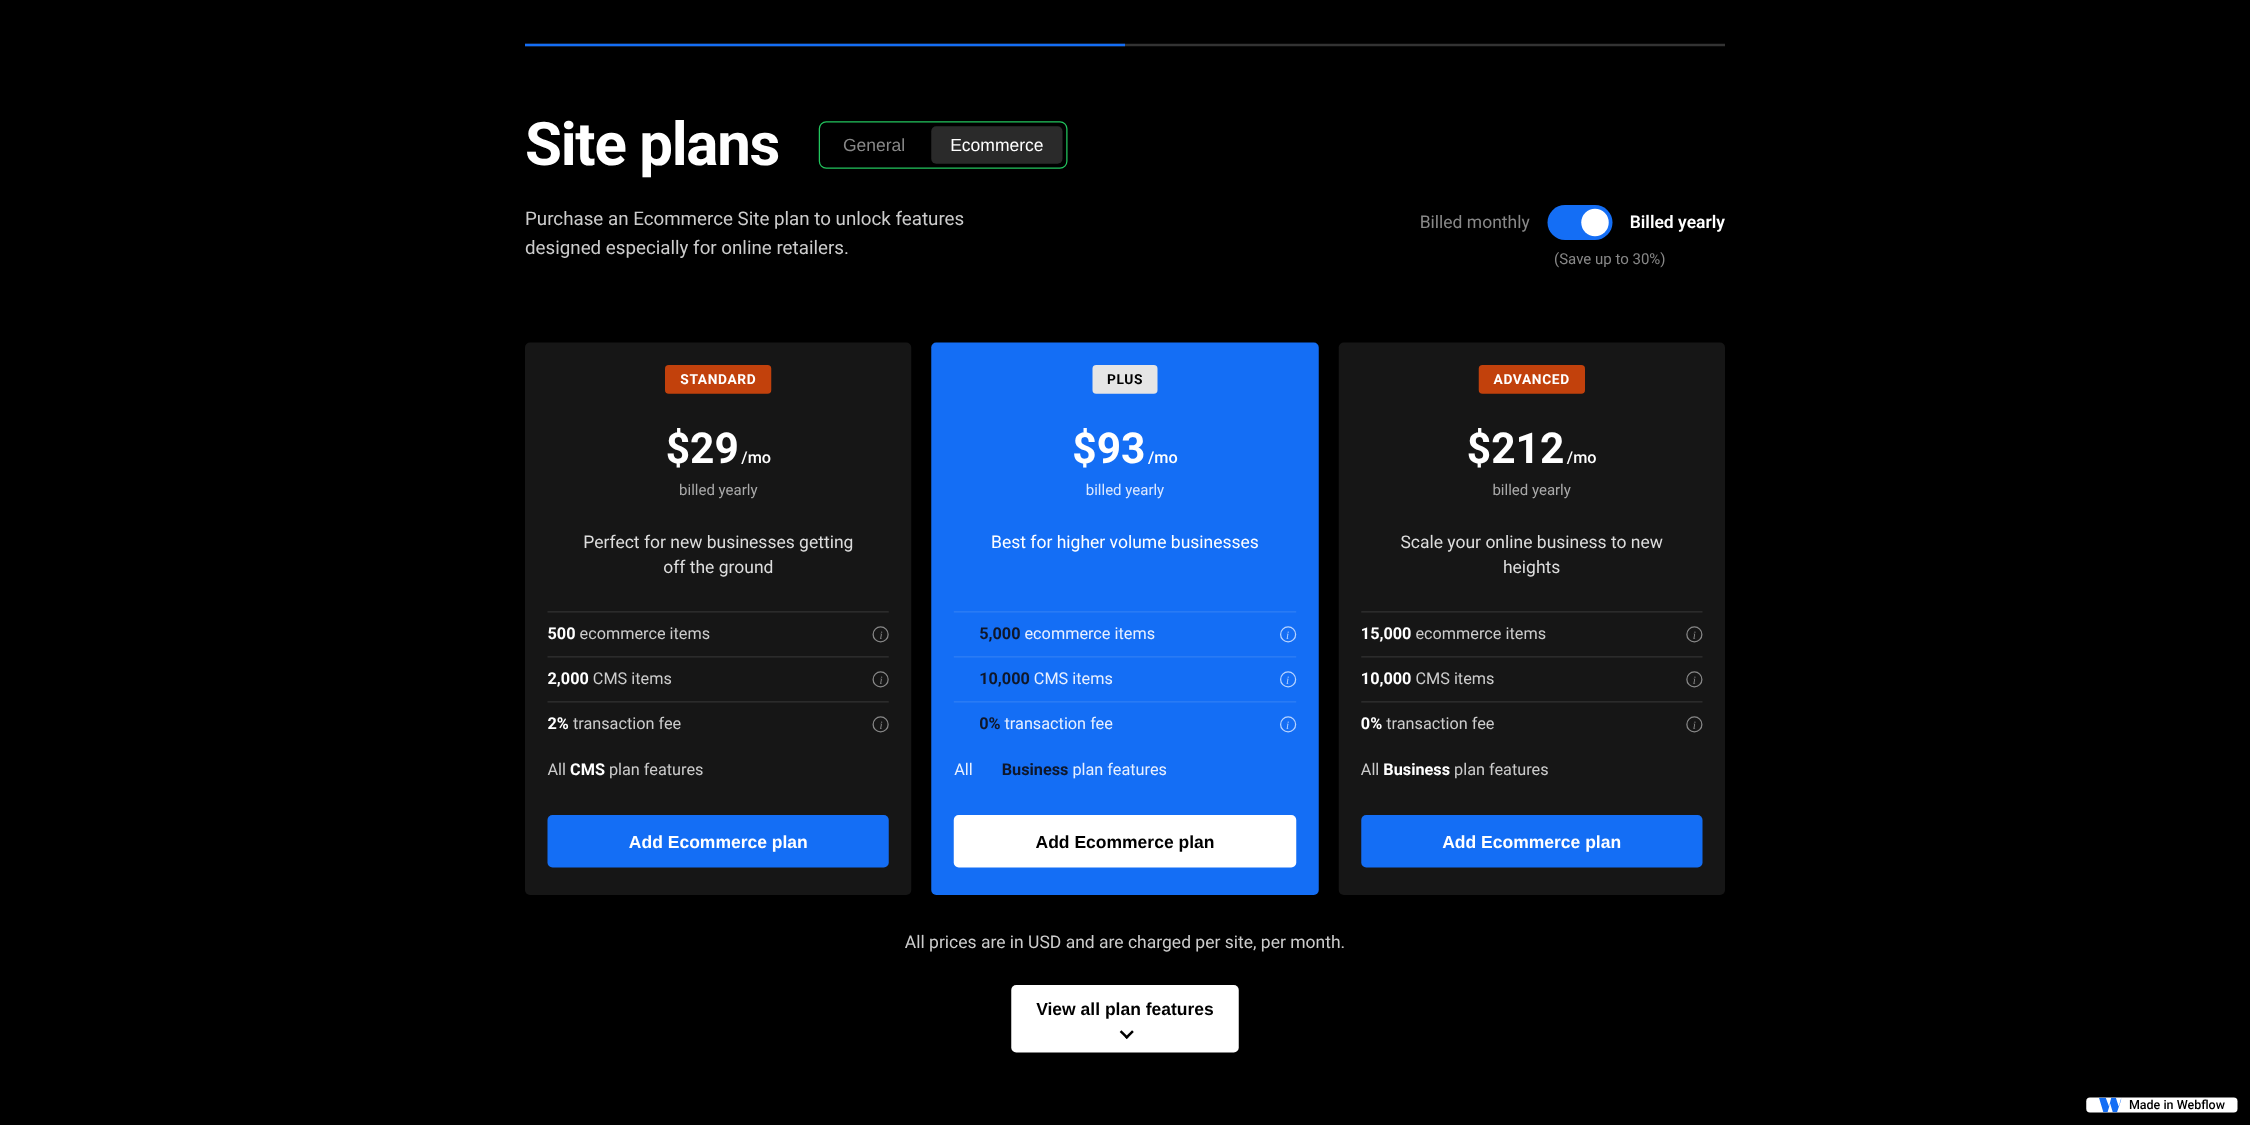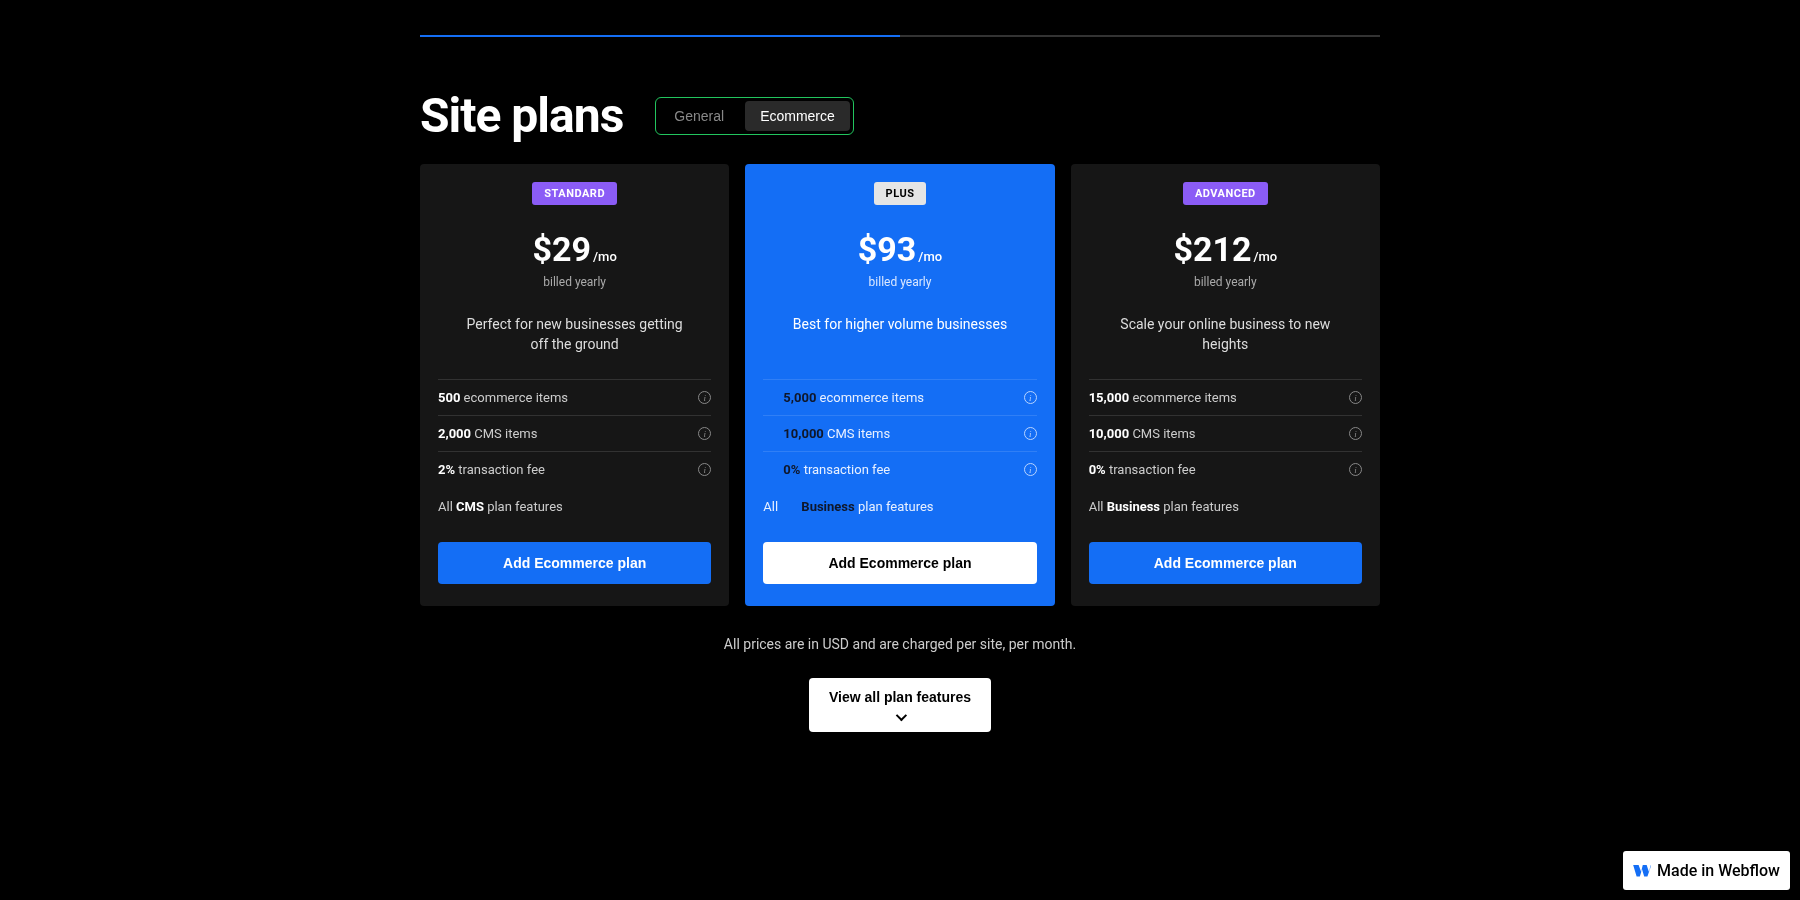--- a/index.html
+++ b/index.html
@@ -120,21 +120,21 @@
   border-radius: 4px;
   padding: 18px 18px 22px;
   display: flex;
   flex-direction: column;
 }
 .card.highlight {
   background: #146ef5;
 }
 .badge {
   align-self: center;
-  background: #8b5cf6;
+  background: #c2410c;
   color: #fff;
   font-size: 11px;
   font-weight: 700;
   letter-spacing: 0.5px;
   padding: 5px 12px;
   border-radius: 3px;
   margin-bottom: 24px;
 }
 .card.highlight .badge {
   background: #e5e5e5;
@@ -244,23 +244,23 @@
   border-right: 2px solid #000;
   border-bottom: 2px solid #000;
   transform: rotate(45deg) translateY(-2px);
 }
 .webflow-badge {
   position: fixed;
   bottom: 10px;
   right: 10px;
   background: #fff;
   color: #000;
-  font-size: 16px;
+  font-size: 10px;
   font-weight: 500;
-  padding: 10px 10px;
+  padding: 0 10px;
   border-radius: 3px;
   display: flex;
   align-items: center;
   gap: 6px;
   box-shadow: 0 1px 3px rgba(0,0,0,0.3);
 }
 .webflow-logo {
   width: 18px;
   height: 12px;
   background: #146ef5;
@@ -277,20 +277,33 @@
   </div>
 
   <div class="header-row">
     <h1 class="page-title">Site plans</h1>
     <div class="tab-switch">
       <button class="tab-btn">General</button>
       <button class="tab-btn active">Ecommerce</button>
     </div>
   </div>
 
+  <div class="subheader-row">
+    <p class="subtitle">Purchase an Ecommerce Site plan to unlock features designed especially for online retailers.</p>
+    <div class="billing-toggle-wrap">
+      <div class="billing-toggle">
+        <span class="billing-label">Billed monthly</span>
+        <div class="toggle">
+          <div class="knob"></div>
+        </div>
+        <span class="billing-label active">Billed yearly</span>
+      </div>
+      <div class="save-note">(Save up to 30%)</div>
+    </div>
+  </div>
 
   <div class="cards">
 
     <div class="card">
       <div class="badge">STANDARD</div>
       <div class="price-row">
         <span class="price">$29</span><span class="price-unit">/mo</span>
       </div>
       <div class="billed-note">billed yearly</div>
       <div class="tagline">Perfect for new businesses getting off the ground</div>

